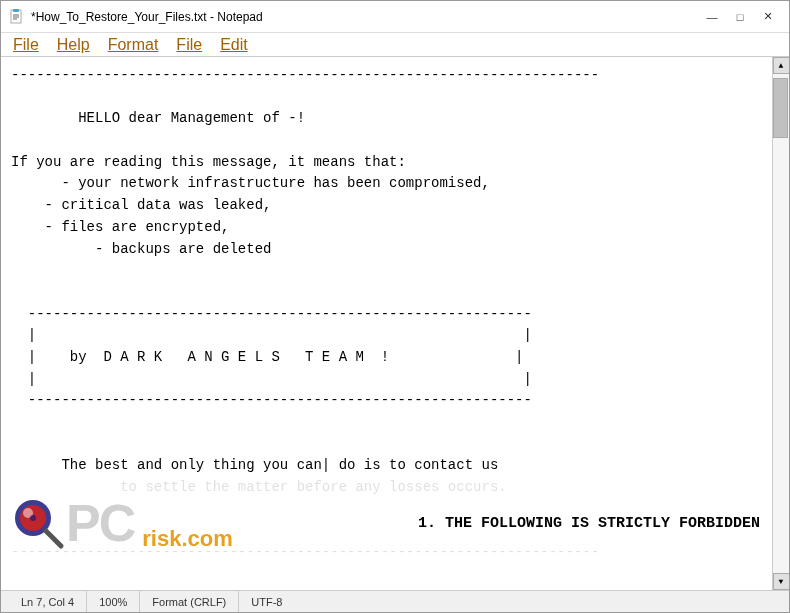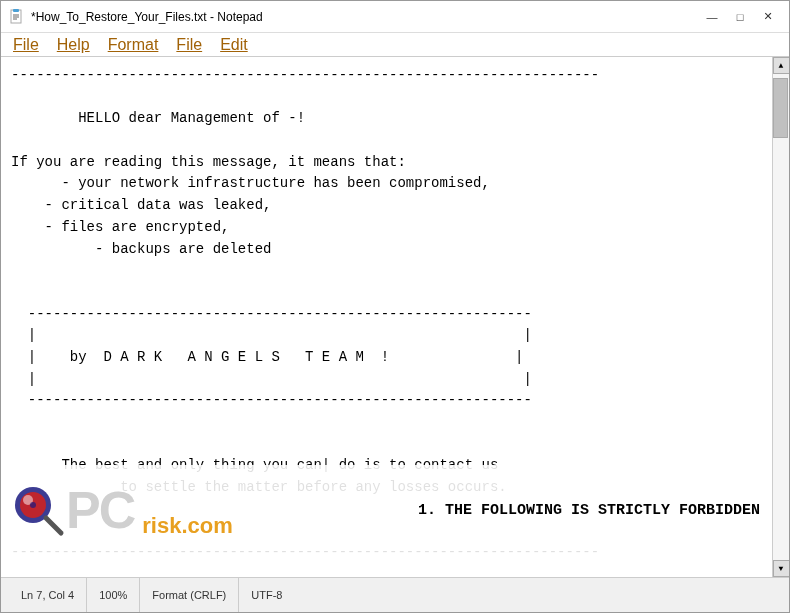--- a/index.html
+++ b/index.html
@@ -151,21 +151,21 @@
       height: 60px;
       background: #c0c0c0;
       border: 1px solid #aaa;
       position: absolute;
       top: 4px;
       left: 0;
     }
 
     
     .status-bar {
-      height: 35px;
+      height: 22px;
       background: #f0f0f0;
       border-top: 1px solid #ccc;
       display: flex;
       align-items: center;
       padding: 0 8px;
       font-family: 'Segoe UI', Arial, sans-serif;
       font-size: 11px;
       color: #333;
       gap: 0;
     }

